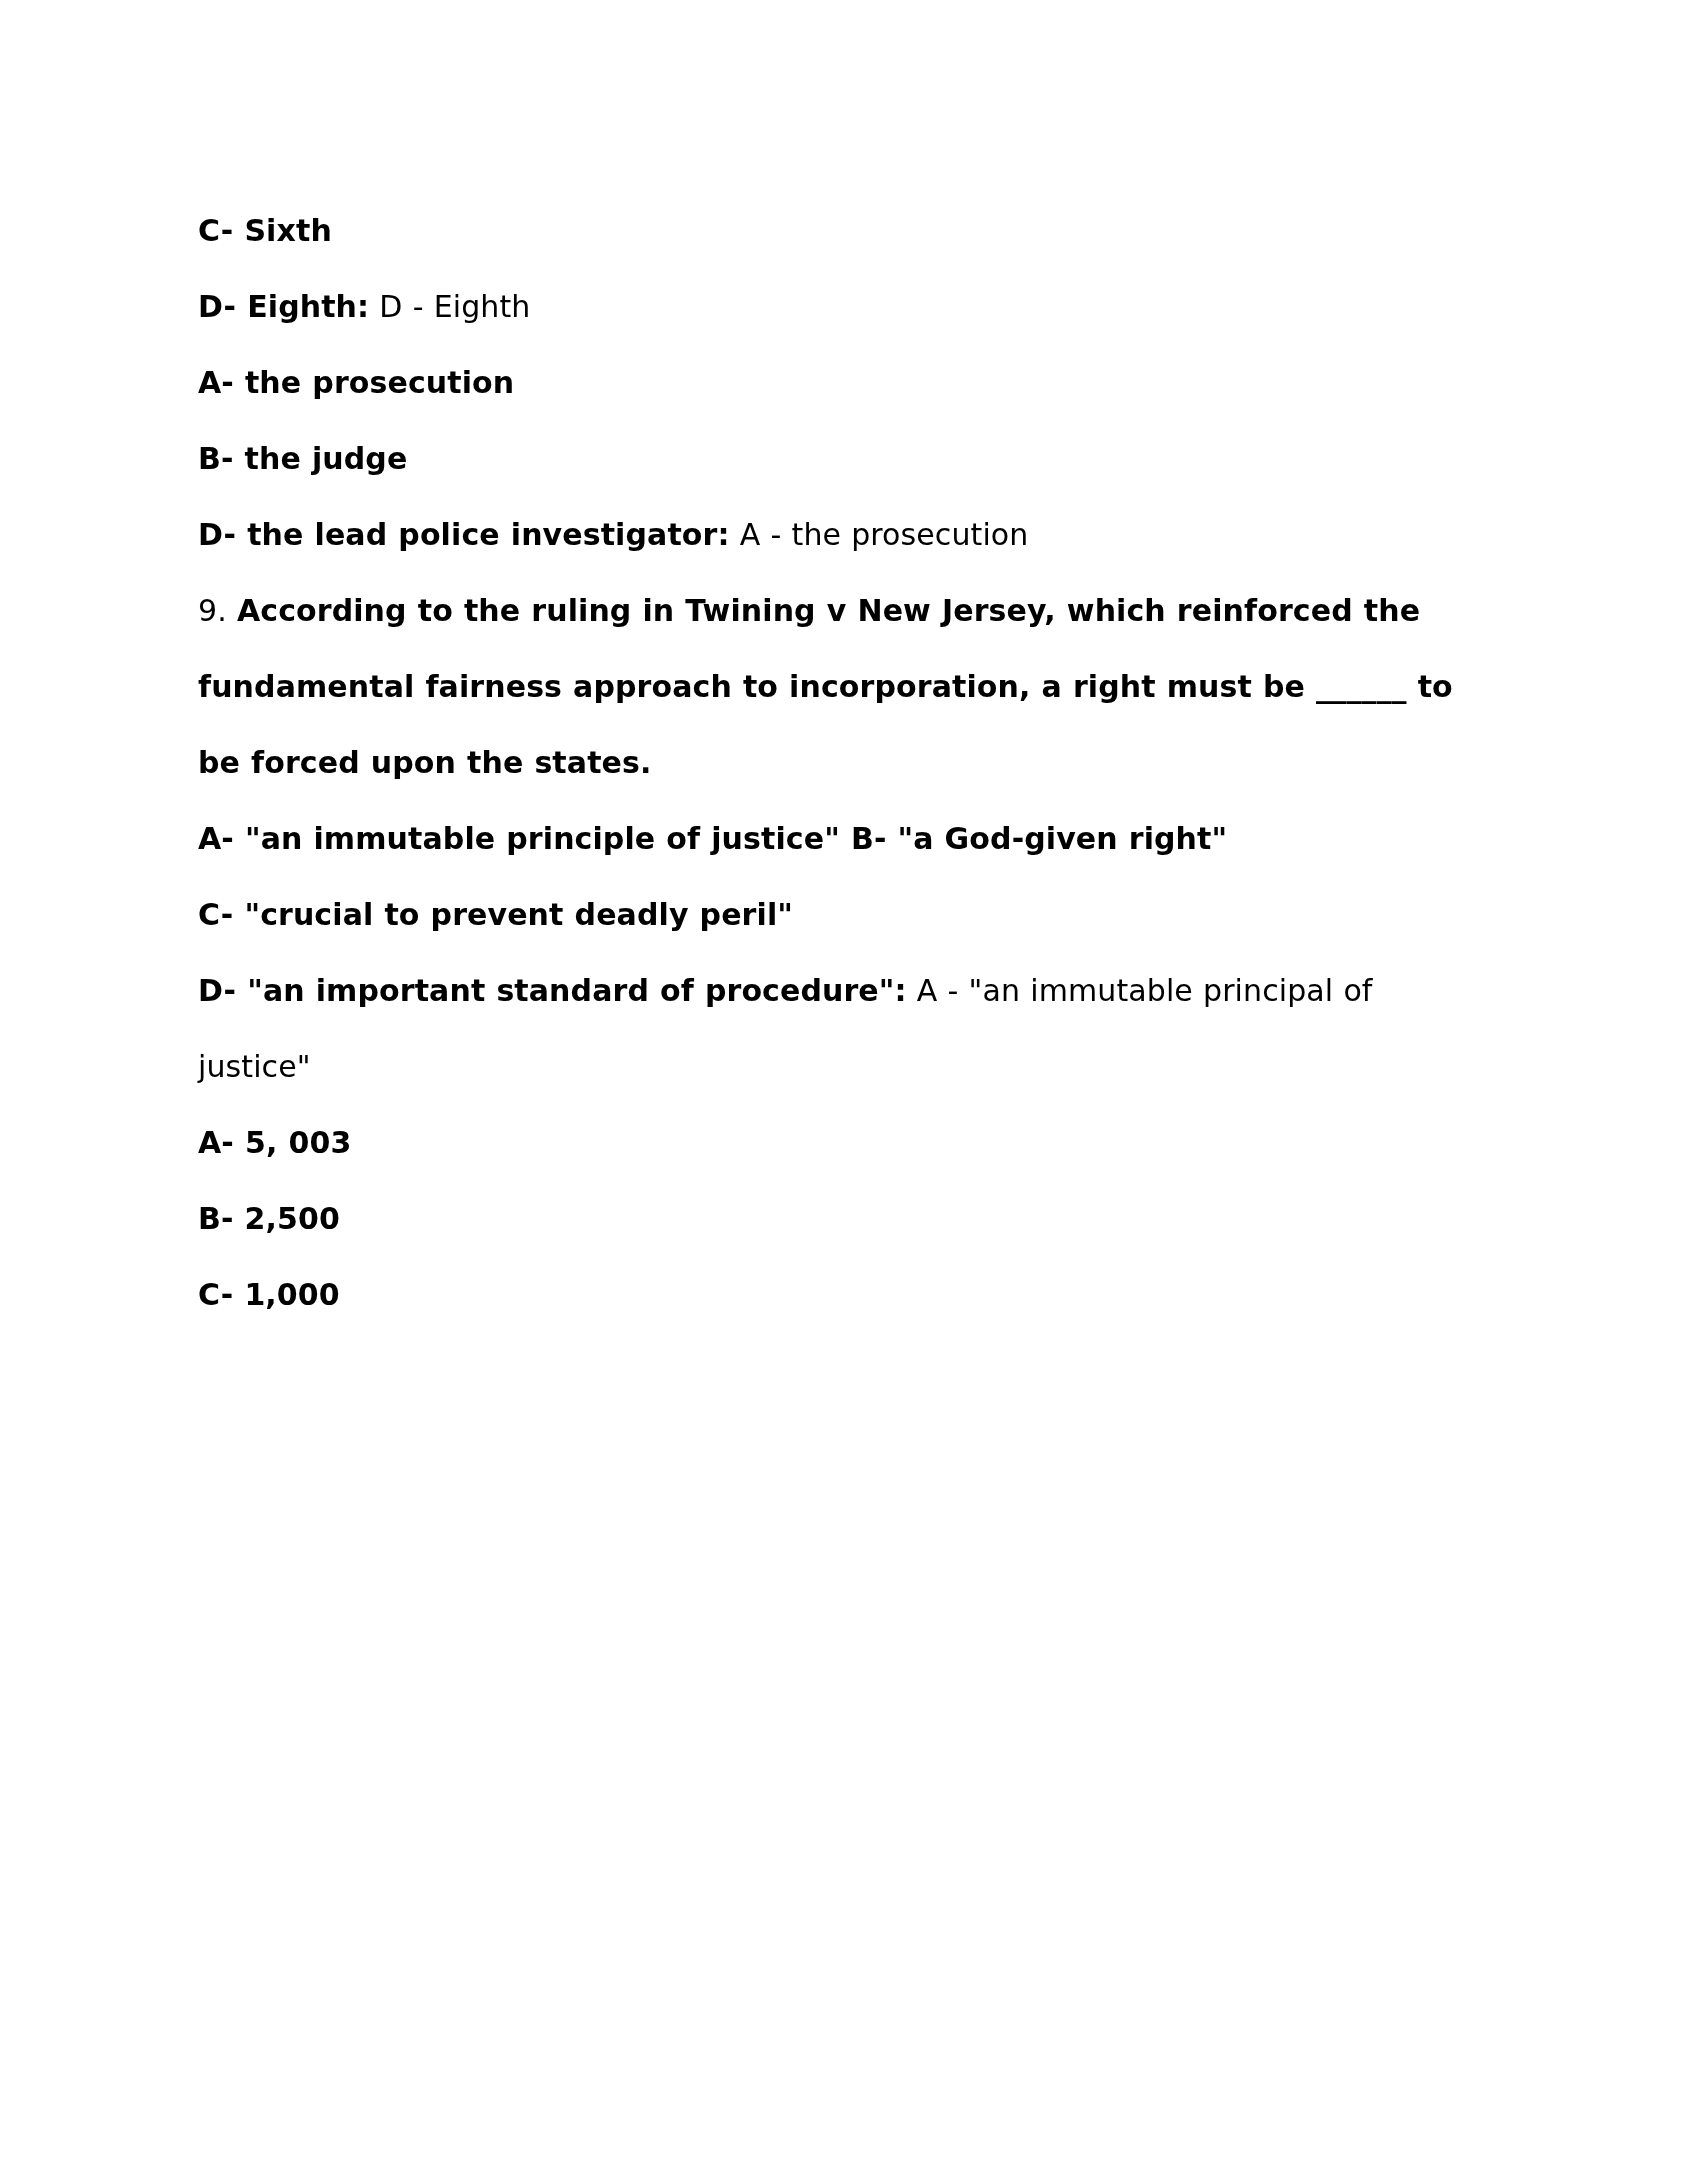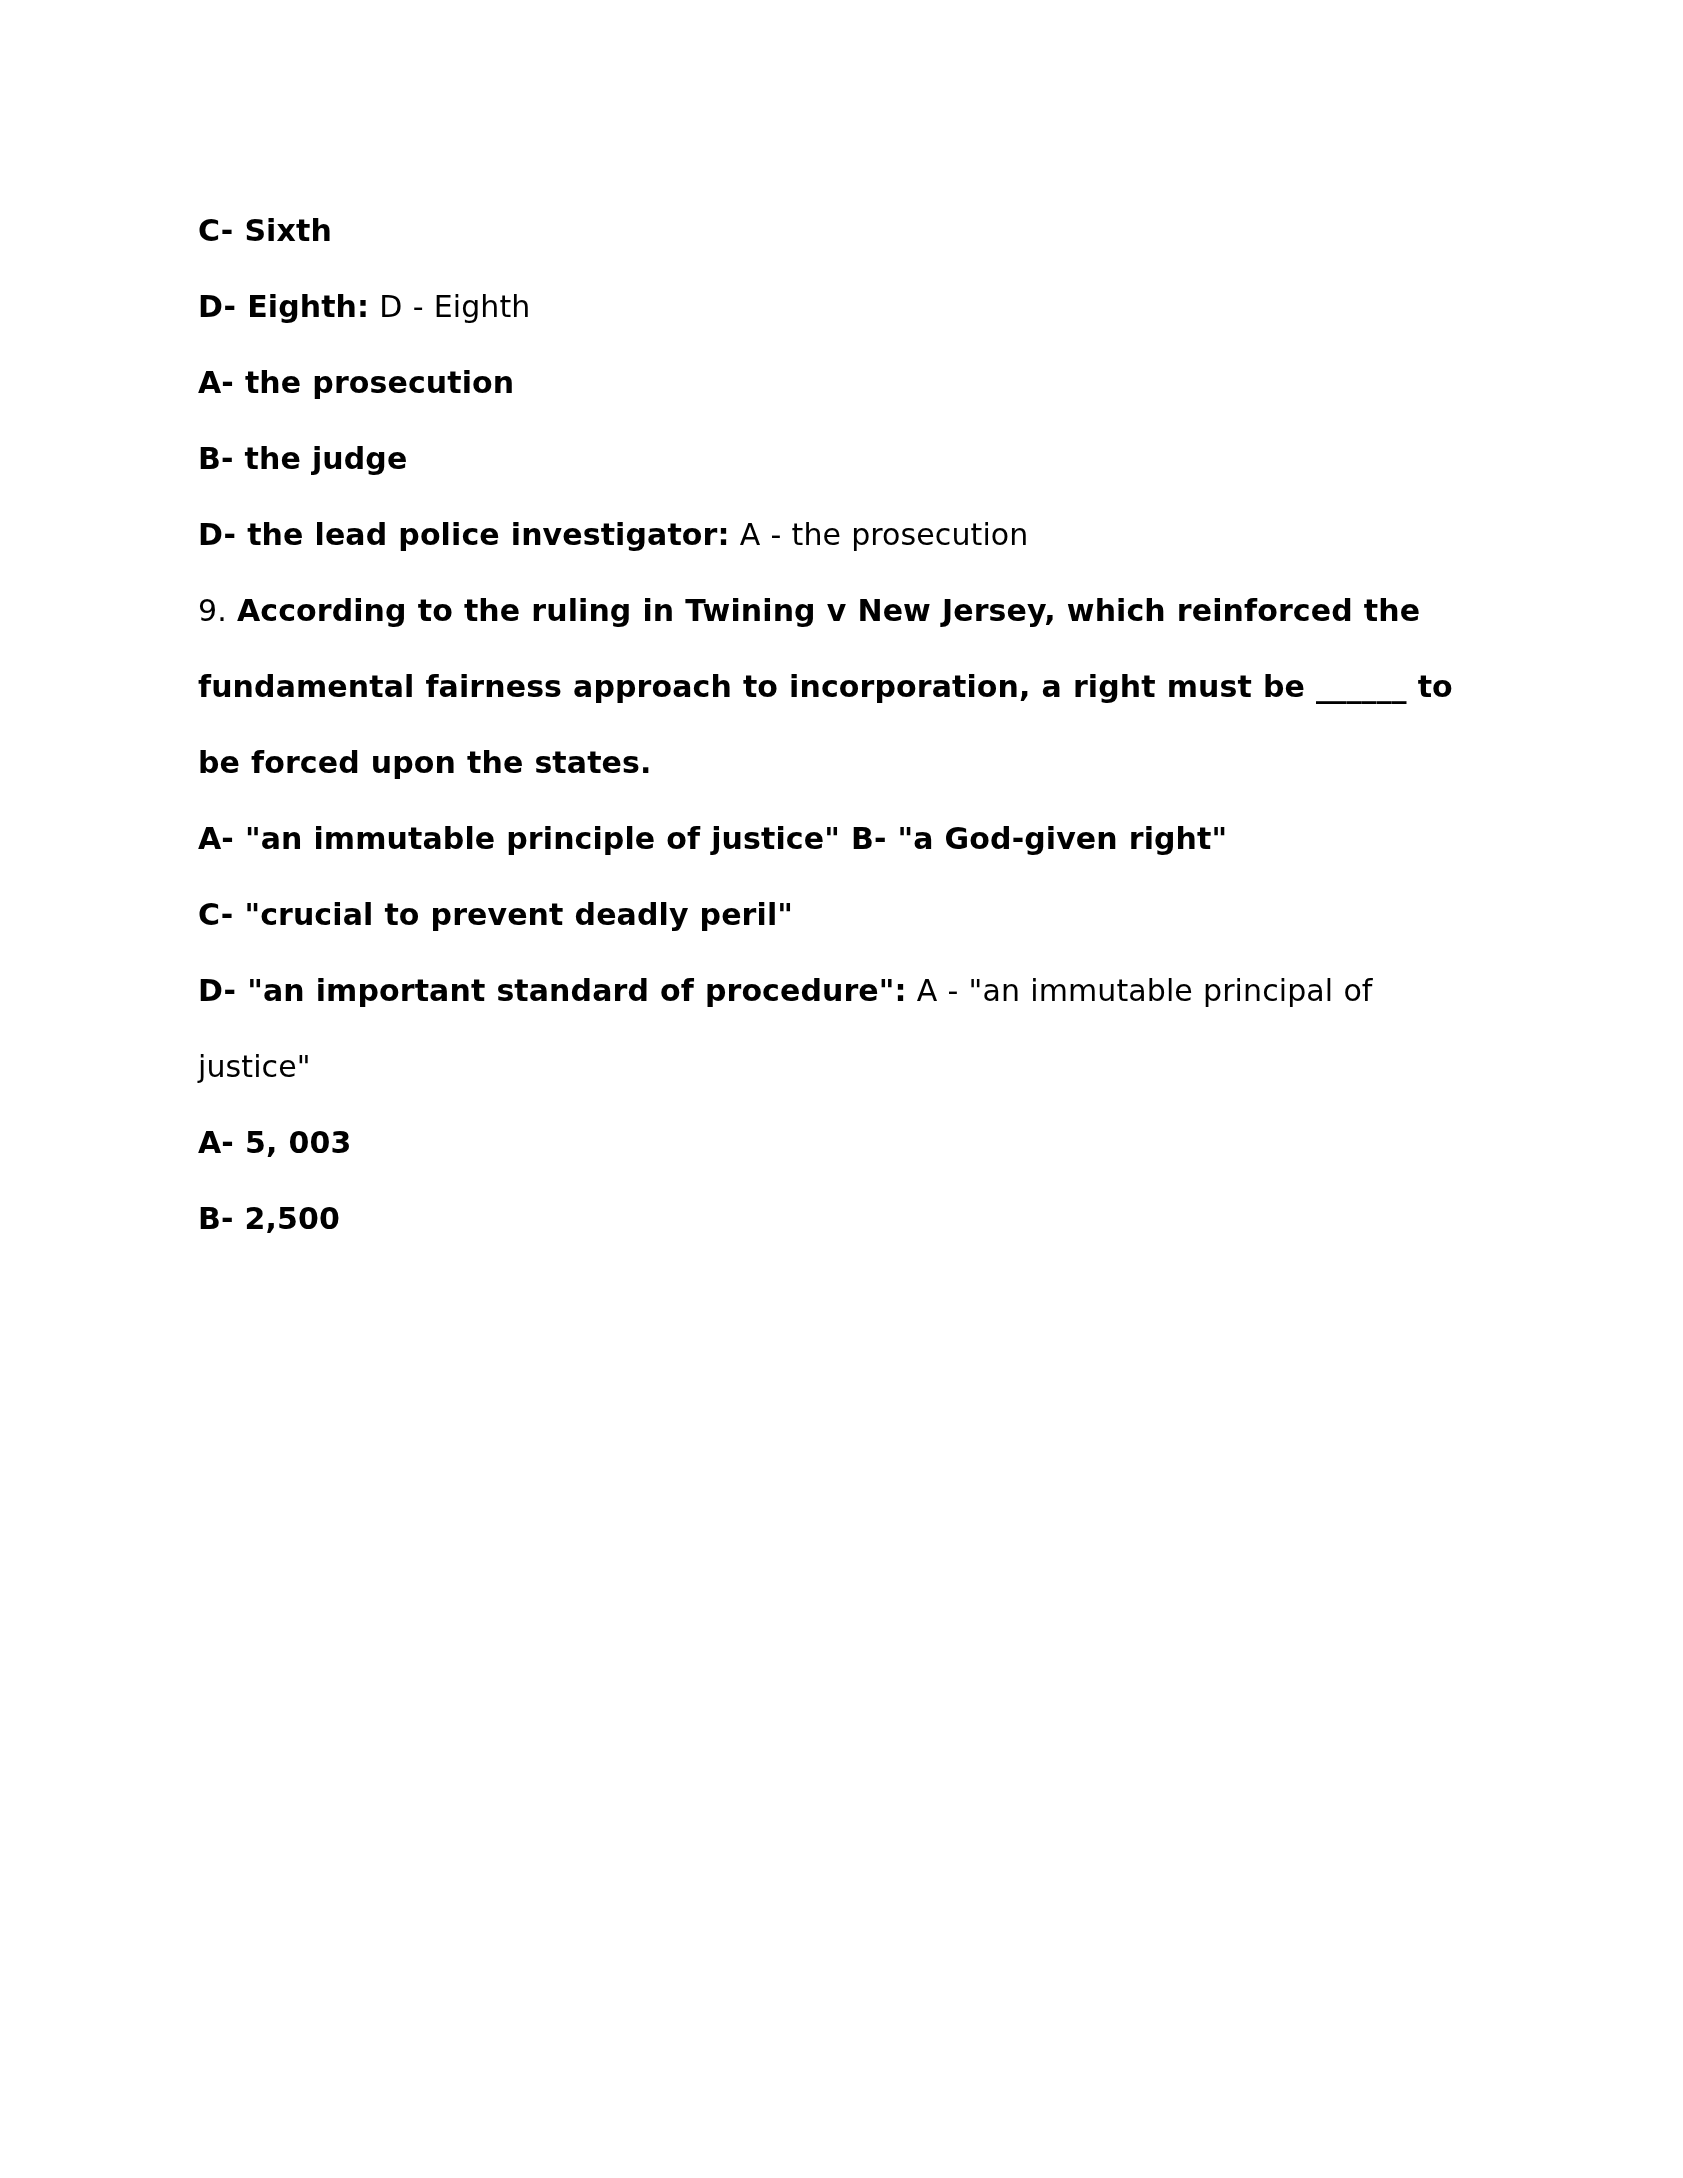--- a/index.html
+++ b/index.html
@@ -49,15 +49,16 @@
       <p class="line para"><span class="b">D- Eighth:</span><span class="n"> D - Eighth</span></p>
       <p class="line para"><span class="b">A- the prosecution</span></p>
       <p class="line para"><span class="b">B- the judge</span></p>
       <p class="line para"><span class="b">D- the lead police investigator:</span><span class="n"> A - the prosecution</span></p>
       <p class="line para"><span class="n">9. </span><span class="b">According to the ruling in Twining v New Jersey, which reinforced the fundamental fairness approach to incorporation, a right must be ______ to be forced upon the states.</span></p>
       <p class="line para"><span class="b">A- "an immutable principle of justice" B- "a God-given right"</span></p>
       <p class="line para"><span class="b">C- "crucial to prevent deadly peril"</span></p>
       <p class="line para"><span class="b">D- "an important standard of procedure":</span><span class="n"> A - "an immutable principal of justice"</span></p>
       <p class="line para"><span class="b">A- 5, 003</span></p>
       <p class="line para"><span class="b">B- 2,500</span></p>
+      <p class="line para"><span class="b">C- 1,000</span></p>
     </div>
 </div>
 
 
 </body></html>

